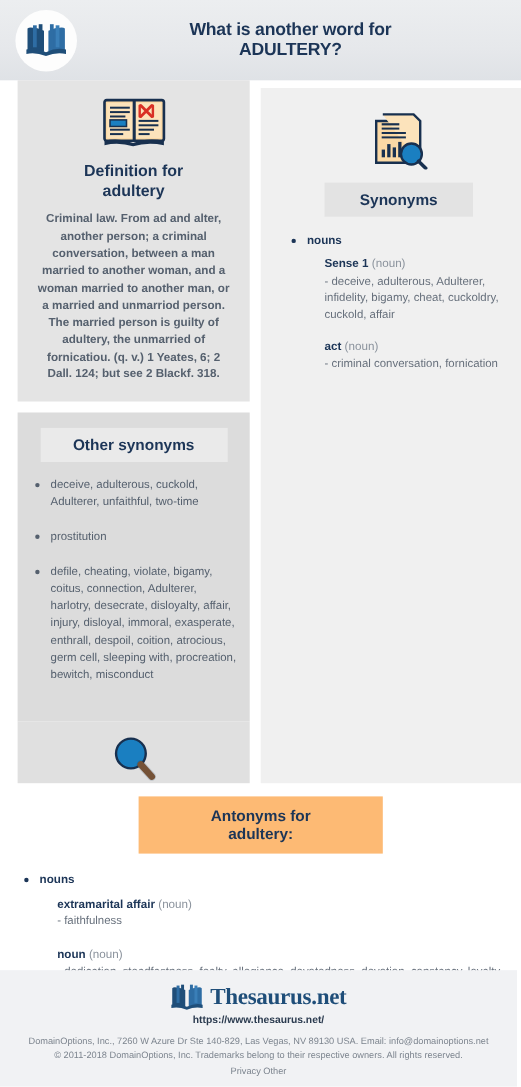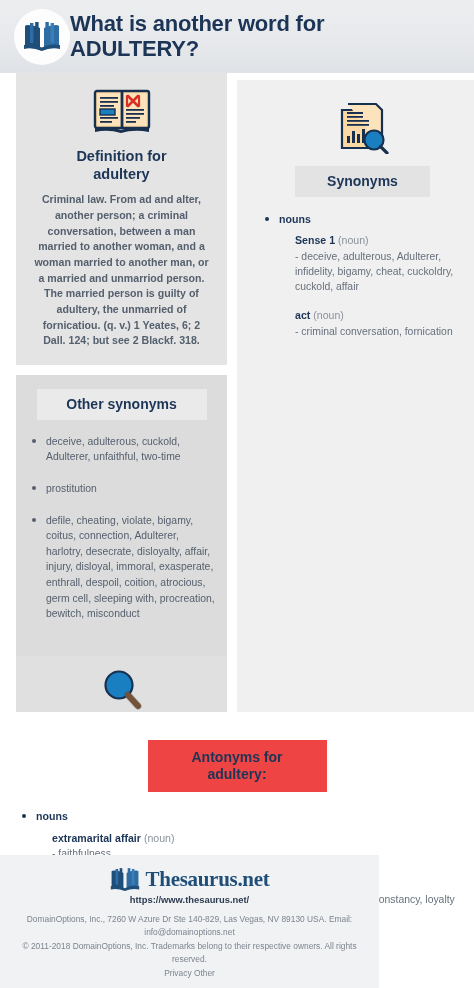--- a/index.html
+++ b/index.html
@@ -20,22 +20,22 @@
   }
   .logo-circle{
     width:56px; height:56px; border-radius:50%;
     background:#fdfdfd;
     margin-left:14px;
     display:flex; align-items:center; justify-content:center;
     flex:0 0 auto;
   }
   .header-title{
     flex:1 1 auto;
-    text-align:left;
-    font-size:22px;
+    text-align:center;
+    font-size:16px;
     font-weight:bold;
     line-height:1.12;
     color:#1c3557;
     letter-spacing:-0.2px;
     padding-right:16px;
   }
 
   
   .cols{ position:relative; }
   .col-left{
@@ -88,21 +88,21 @@
     background:#e2e2e2;
     color:#1c3557;
     font-size:14px;
     font-weight:bold;
     text-align:center;
     padding:7px 4px;
     line-height:1.2;
   }
   .chip-syn{ width:135px; margin:0 auto 16px auto; background:#e3e3e3; }
   .chip-other{ width:170px; margin:0 auto 14px auto; background:#eaeaea; }
-  .chip-ant{ width:179px; margin:16px auto 18px auto; background:#ef4444; padding:9px 4px; }
+  .chip-ant{ width:222px; margin:0 auto 18px auto; background:#fdba74; padding:9px 4px; }
 
   
   ul.bul{ list-style:none; }
   ul.bul > li{
     position:relative;
     padding-left:20px;
     margin-bottom:16px;
     font-size:10.4px;
     line-height:1.5;
     color:#55606e;
@@ -162,21 +162,21 @@
   .ant-bullet::before{
     content:"";
     position:absolute; left:8px; top:4px;
     width:4px; height:4px; border-radius:50%;
     background:#1c3557;
   }
   .ant-block{ padding-left:38px; margin-bottom:15px; }
 
   
   .footer{
-    position:absolute; left:0; bottom:0; width:379px;
+    position:absolute; left:0; bottom:0; width:470px;
     background:#f1f2f4;
     padding:12px 10px 10px 10px;
     text-align:center;
   }
   .footer-logo-row{
     display:flex; align-items:center; justify-content:center; gap:6px;
   }
   .footer-brand{
     font-family:"Liberation Serif", serif;
     font-size:21px;

